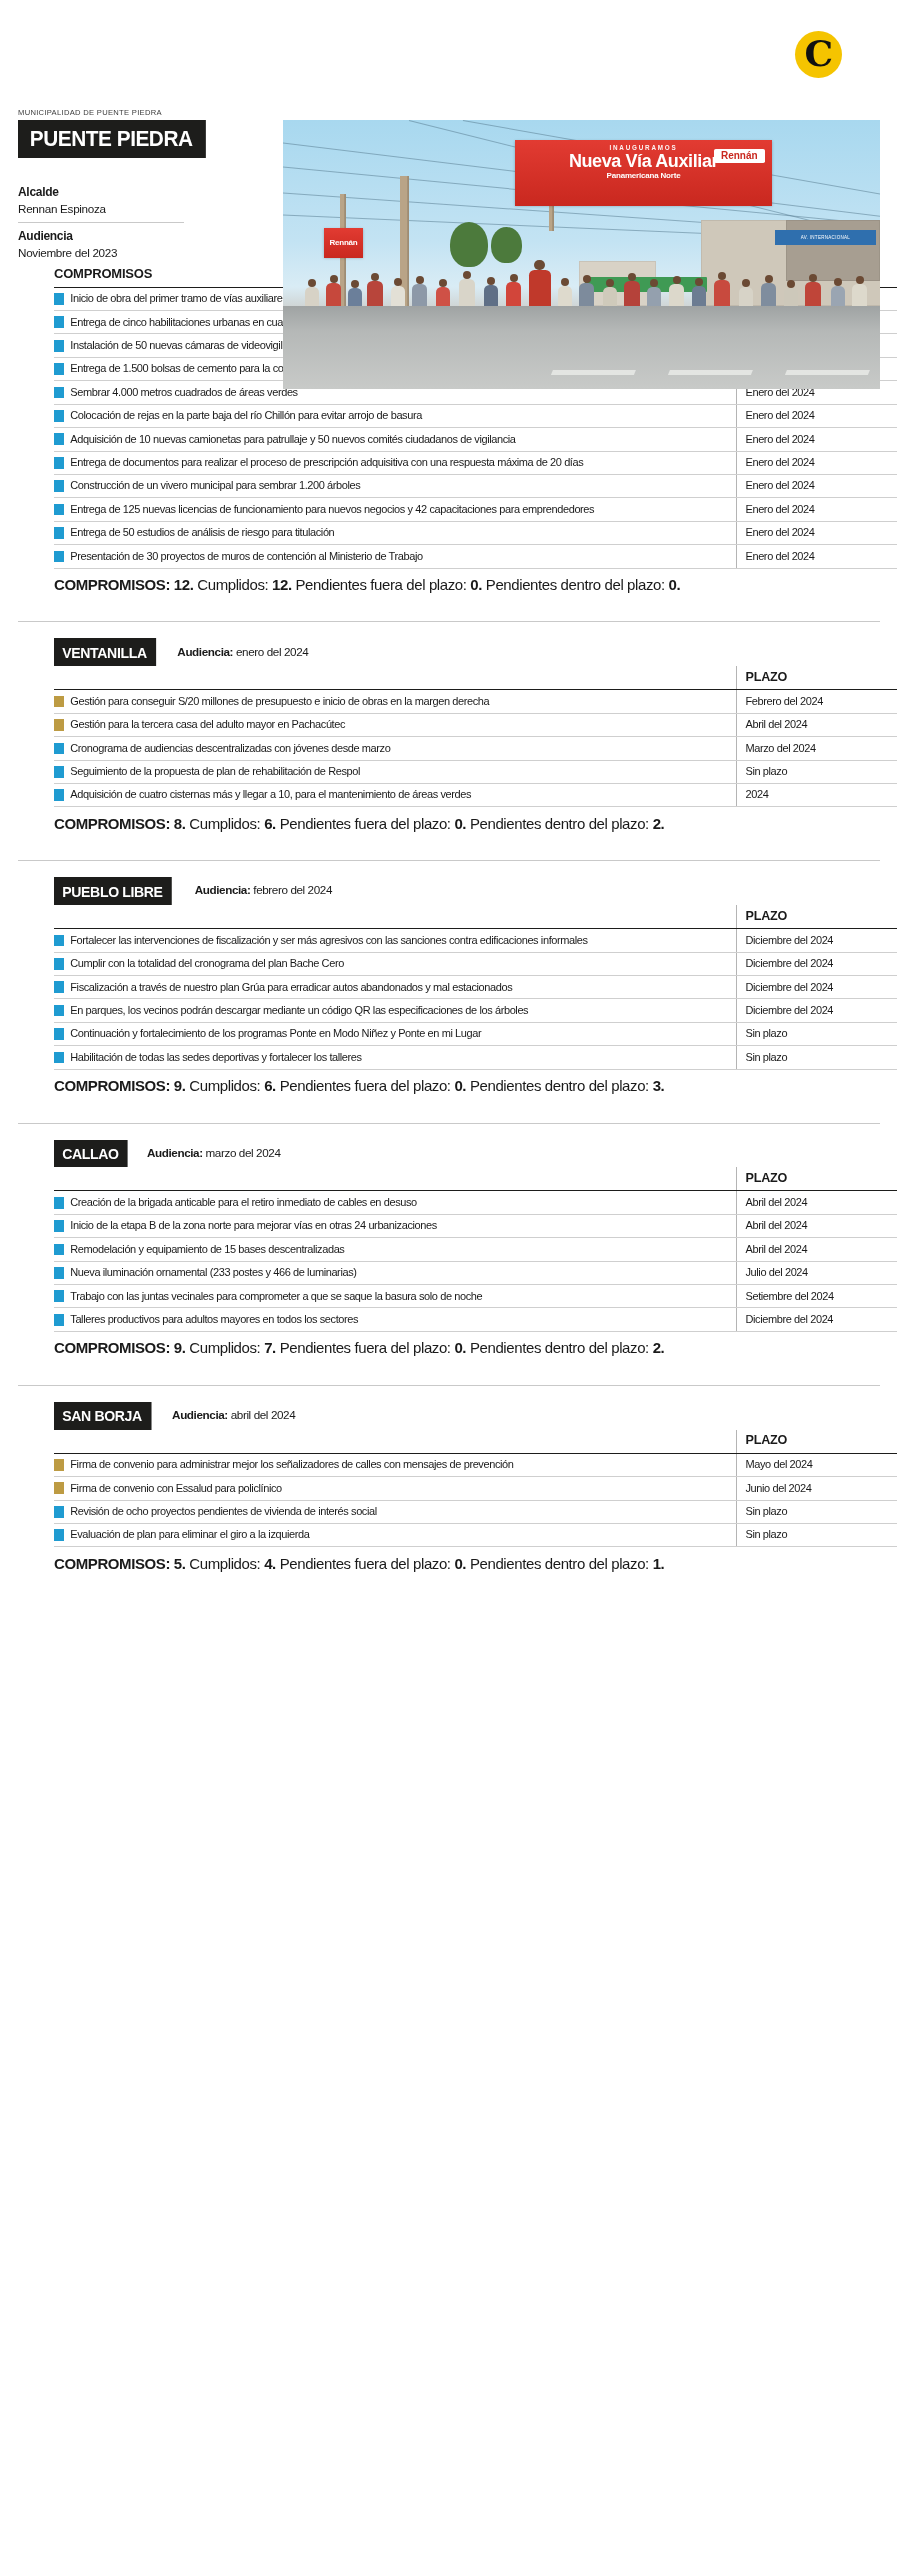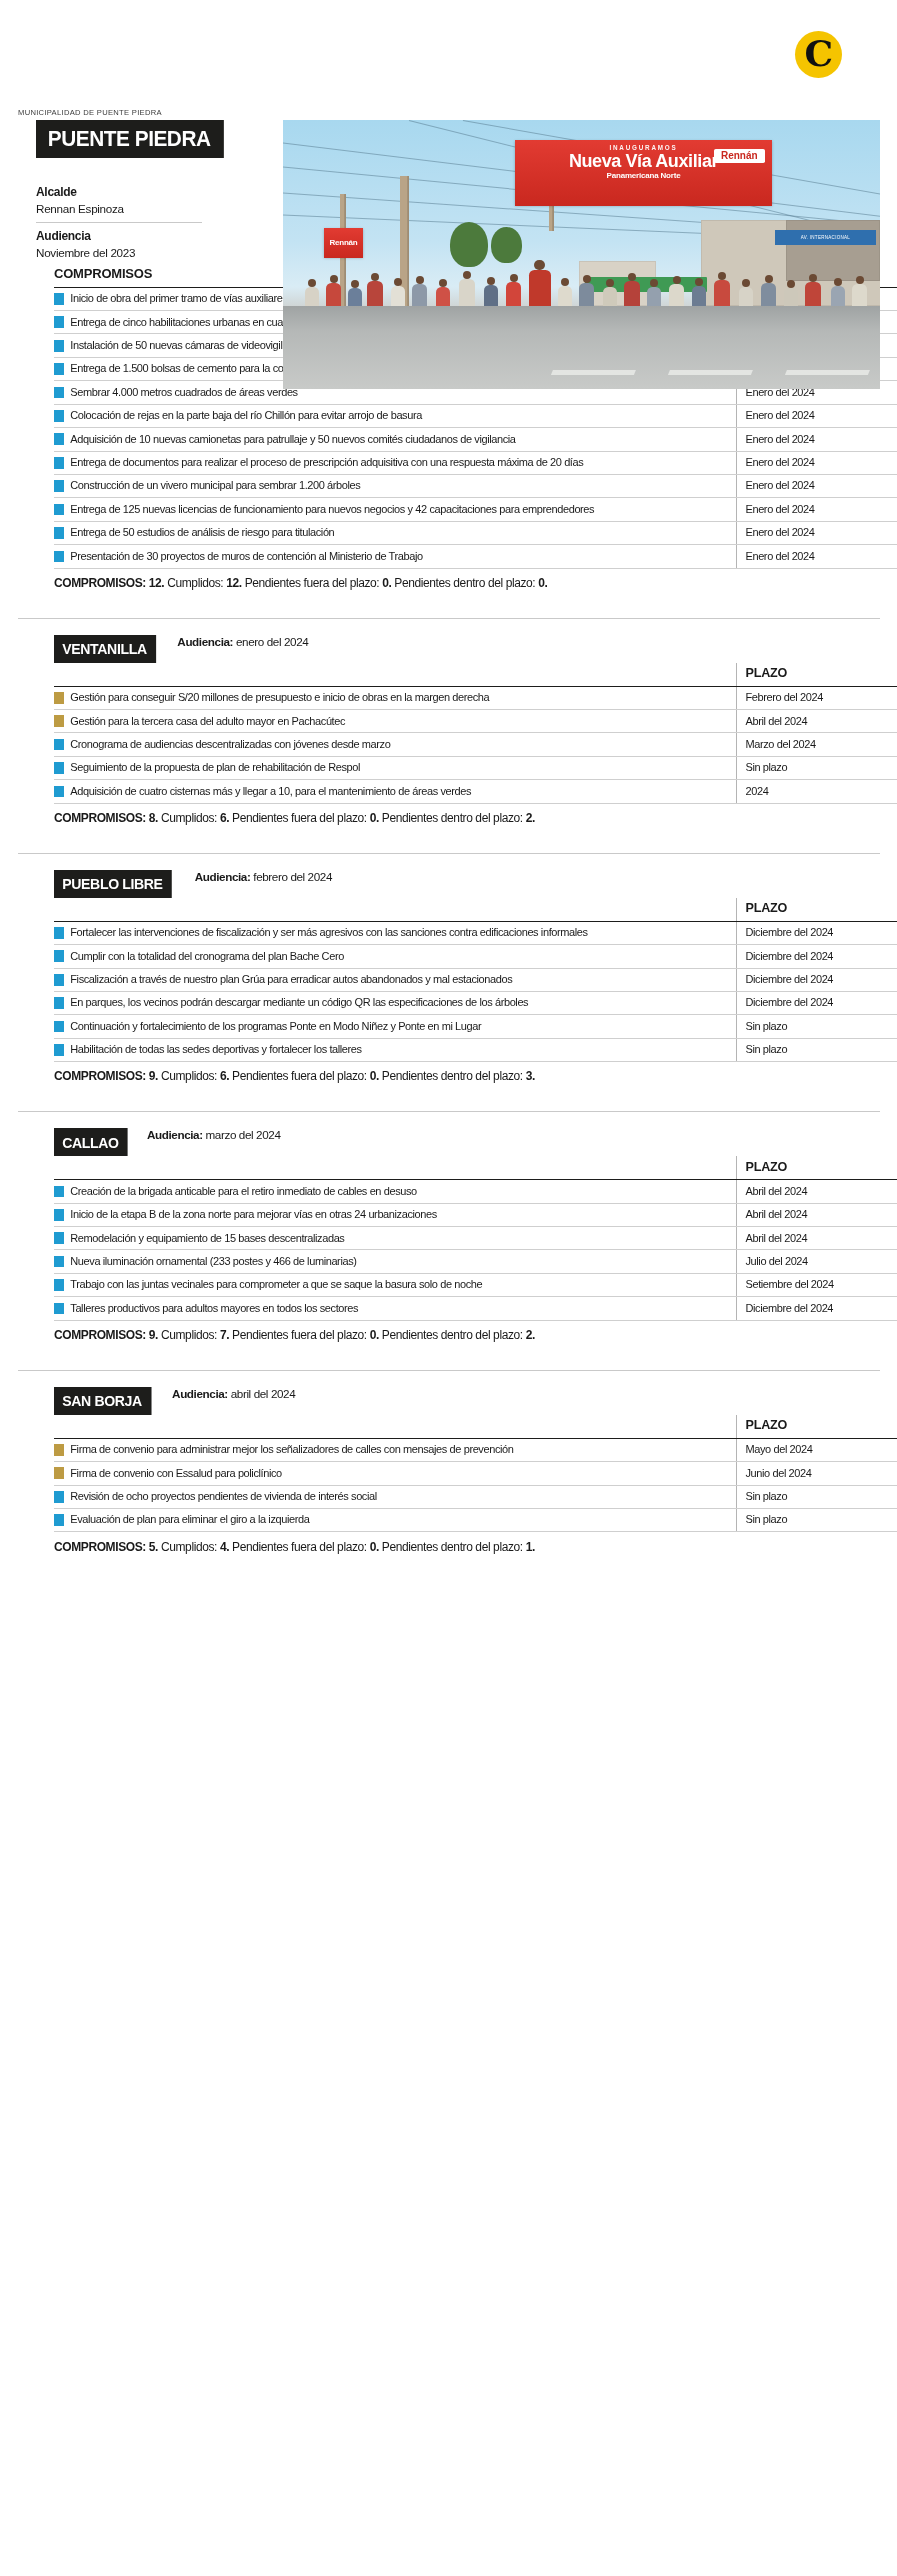--- a/index.html
+++ b/index.html
@@ -44,21 +44,21 @@
   .hero-credit {
     text-align: left;
     font-size: 7.6px;
     letter-spacing: 0.3px;
     color: #3b3b3b;
     padding-right: 1.8px;
     padding-bottom: 2.7px;
   }
   .hero-row { display: flex; align-items: flex-start; position: relative; }
 
-  .hero-left { width: 265px; flex: none; position: relative; z-index: 3; margin-left: 18px; }
+  .hero-left { width: 265px; flex: none; position: relative; z-index: 3; }
 
   .district-banner {
     display: inline-block;
     background: #1d1d1b;
     color: #ffffff;
     font-family: "Liberation Sans", sans-serif;
     font-weight: bold;
     font-size: 22.4px;
     letter-spacing: -0.5px;
     padding: 8px 14.4px 8px 12.6px;
@@ -202,35 +202,35 @@
     width: 10px; height: 11.7px; flex: none;
     margin-right: 6.3px; margin-top: 0.9px;
     background: #1f9bd1;
   }
   .bullet.gold { background: #bd9b43; }
   .bullet.amber { background: #f0a91e; }
   .commit-text { flex: 1; }
 
   
   .summary {
-    font-size: 12px;
+    font-size: 15px;
     letter-spacing: -0.4px;
     padding: 7.2px 0 0 0;
     line-height: 1.25;
   }
   .summary b { font-weight: bold; }
 
   
   .divider {
     border-top: 0.9px solid #c9c9c9;
     margin: 27px 18px 0 18px;
   }
   .sec-head {
     display: flex;
-    align-items: flex-start;
+    align-items: center;
     padding: 16px 0 0 0;
   }
   .sec-chip {
     background: #1d1d1b;
     color: #fff;
     font-weight: bold;
     font-size: 15.3px;
     letter-spacing: -0.4px;
     line-height: 1;
     padding: 6.3px 10px 6.3px 9px;

